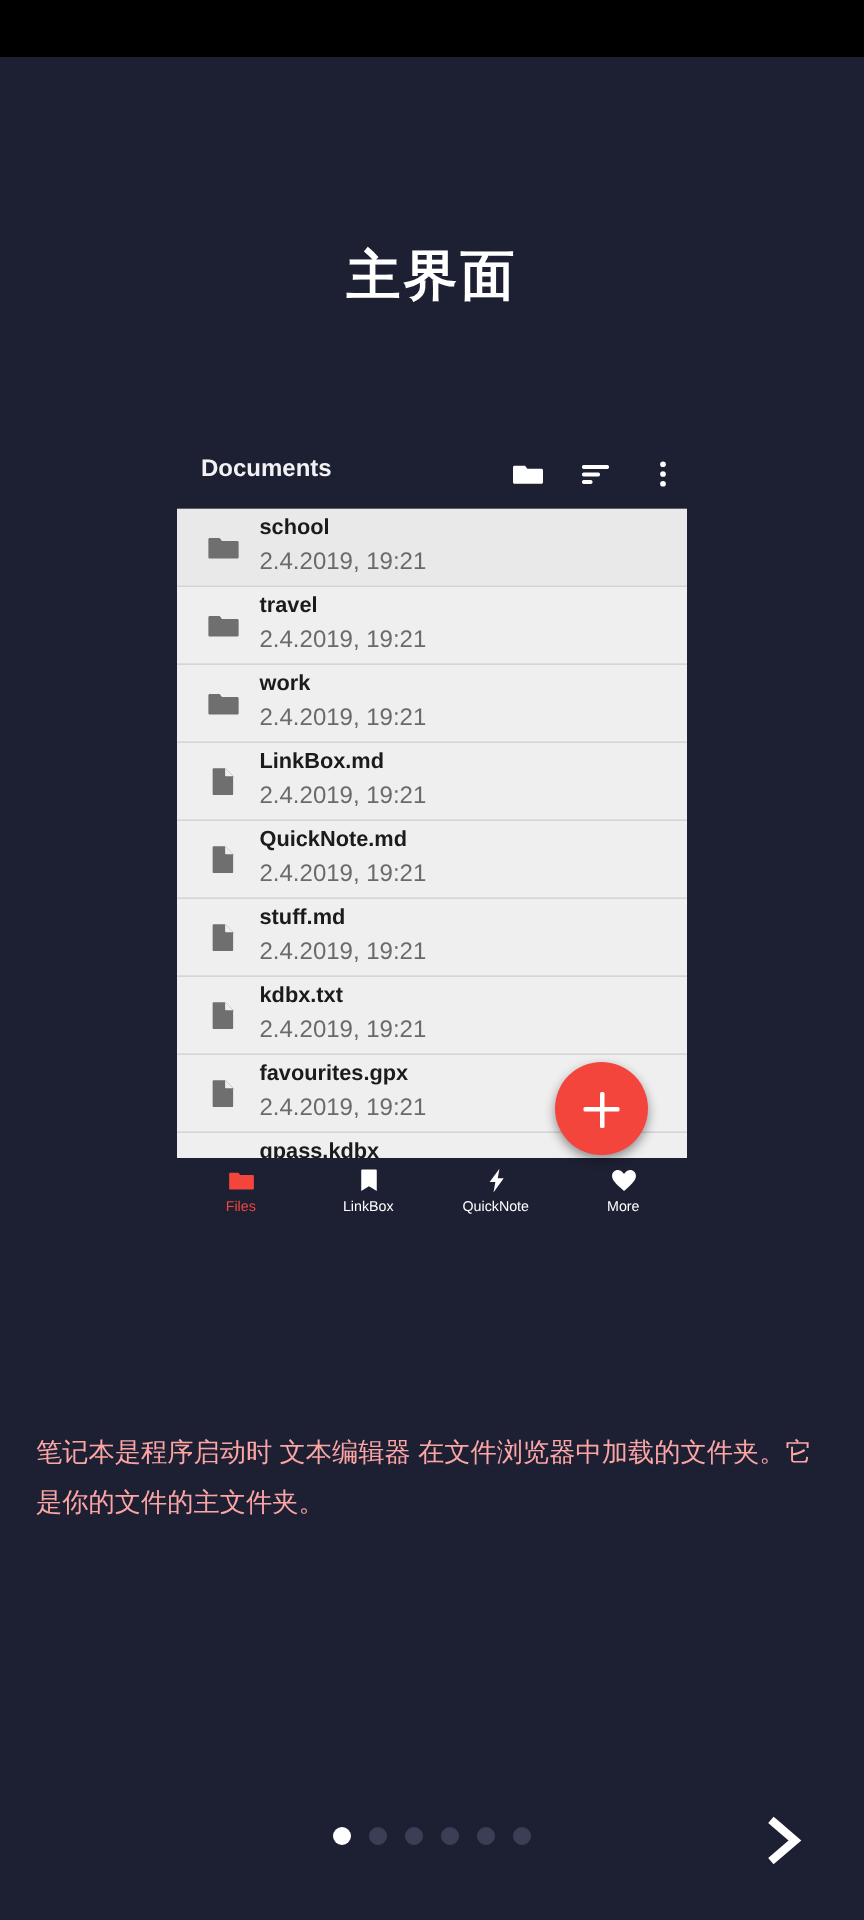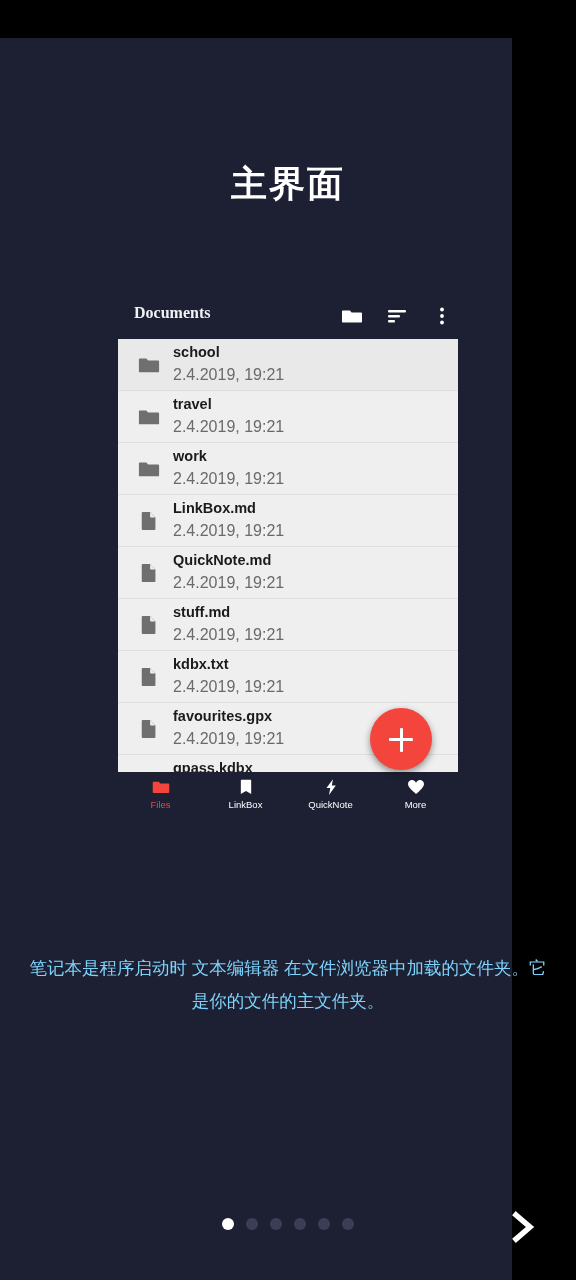--- a/index.html
+++ b/index.html
@@ -9,21 +9,21 @@
   }
   body {
     width: 576px;
     height: 1280px;
     overflow: hidden;
     font-family: "Liberation Sans", "DejaVu Sans", sans-serif;
     -webkit-font-smoothing: antialiased;
   }
   #screen {
     position: relative;
-    width: 512px;
+    width: 576px;
     height: 1280px;
     background: #1d2033;
   }
   
   #status-bar {
     position: absolute;
     left: 0; top: 0;
     width: 576px;
     height: 38px;
     background: #000000;
@@ -48,21 +48,20 @@
     top: 294px;
     width: 340px;
     height: 529px;
     background: #1d2033;
   }
   
   #preview-toolbar {
     position: relative;
     height: 45px;
     width: 340px;
-    font-family: Liberation Serif, serif;
   }
   #preview-toolbar-title {
     position: absolute;
     left: 16px;
     top: 10px;
     color: #f2f2f5;
     font-size: 16px;
     font-weight: bold;
   }
   .tb-icon {
@@ -173,22 +172,22 @@
     white-space: nowrap;
   }
   .nav-item.active .nav-label { color: #f4453c; }
 
   
   #description {
     position: absolute;
     left: 24px;
     top: 952px;
     width: 528px;
-    text-align: center;
-    color: #7dd3fc;
+    text-align: left;
+    color: #fca5a5;
     font-size: 17.5px;
     line-height: 33px;
   }
   
   #pager-dots {
     position: absolute;
     left: 0;
     top: 1218px;
     width: 576px;
     text-align: center;

